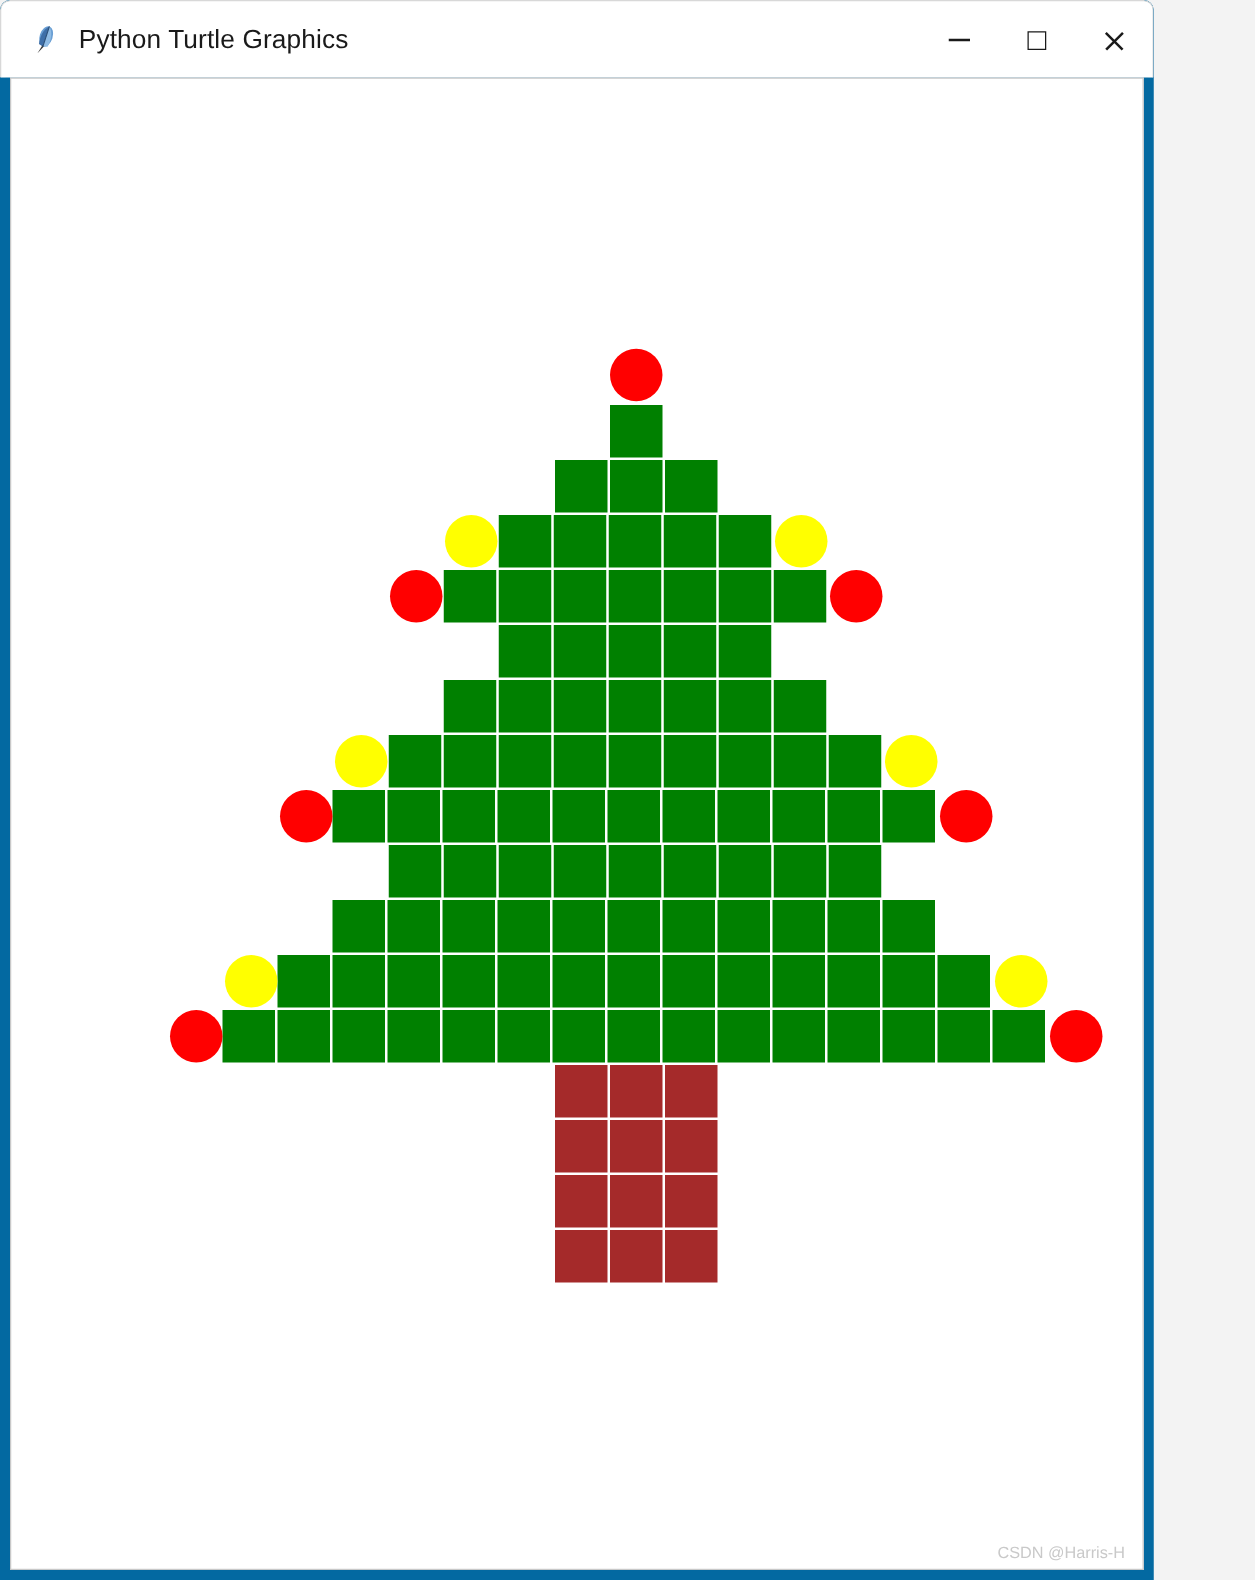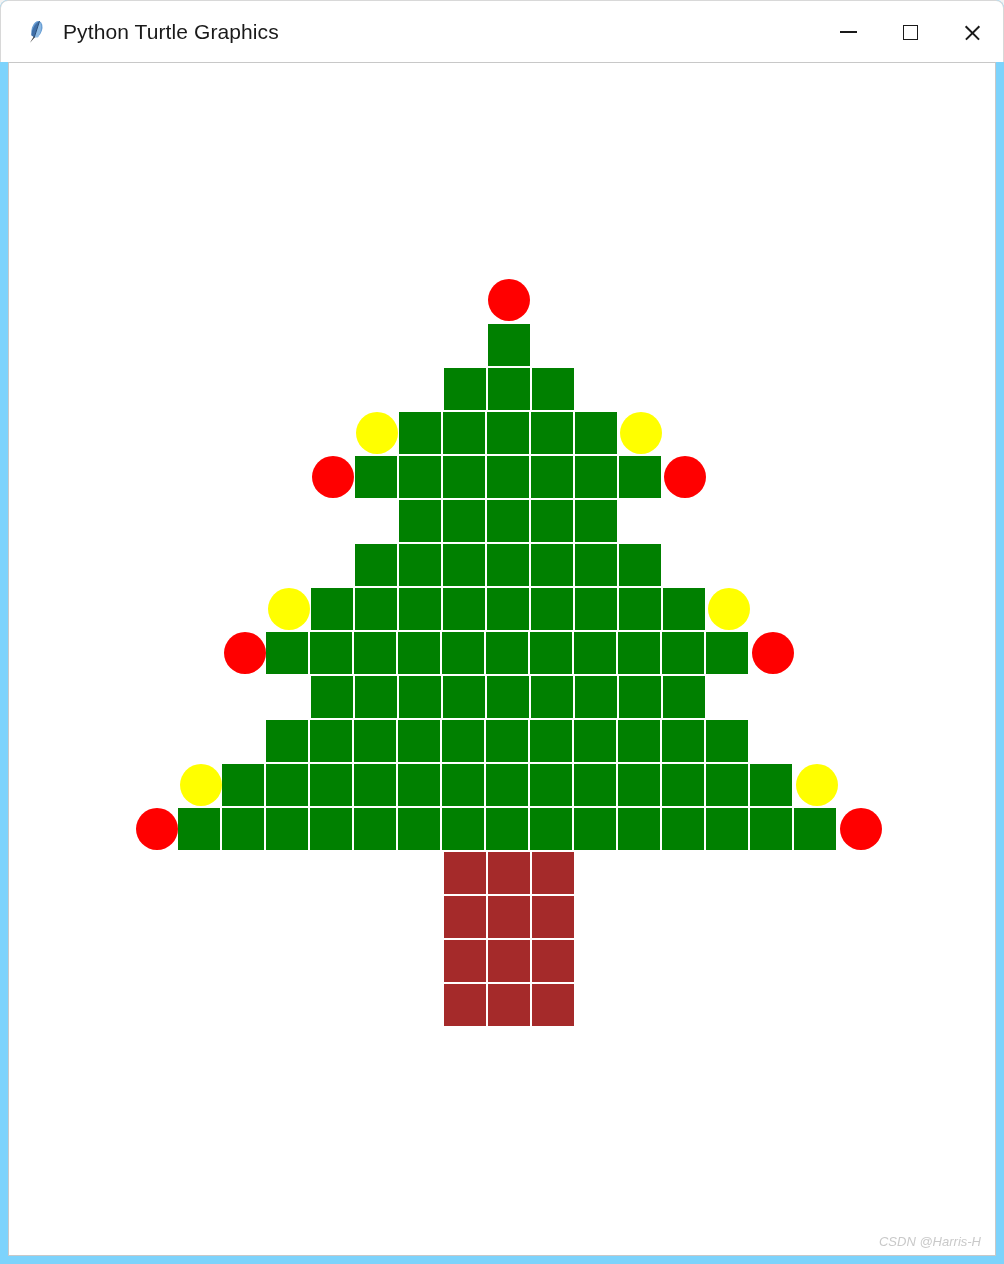--- a/index.html
+++ b/index.html
@@ -13,23 +13,23 @@
     width: 1004px;
     height: 1264px;
     background: #f3f3f3;
     overflow: hidden;
   }
 
   
   .window {
     position: absolute;
     left: 0; top: 0;
-    width: 1004px;
+    width: 923px;
     height: 1264px;
-    background: #7dd3fc;
+    background: #0369a1;
     border-radius: 8px 8px 0 0;
     box-sizing: border-box;
     overflow: hidden;
   }
 
   .titlebar {
     position: relative;
     height: 62px;
     background: #ffffff;
     border-radius: 8px 8px 0 0;
@@ -102,21 +102,20 @@
 
   
   .canvas-wrap {
     position: relative;
     margin: 0 8px 0 8px;
     height: 1194px;
     background: #ffffff;
     border: 1px solid #c8c8c8;
     box-sizing: border-box;
     overflow: hidden;
-    font-style: italic;
   }
   #turtle-canvas {
     position: absolute;
     left: 0; top: 0;
   }
 
   .watermark {
     position: absolute;
     right: 14px;
     bottom: 6px;

